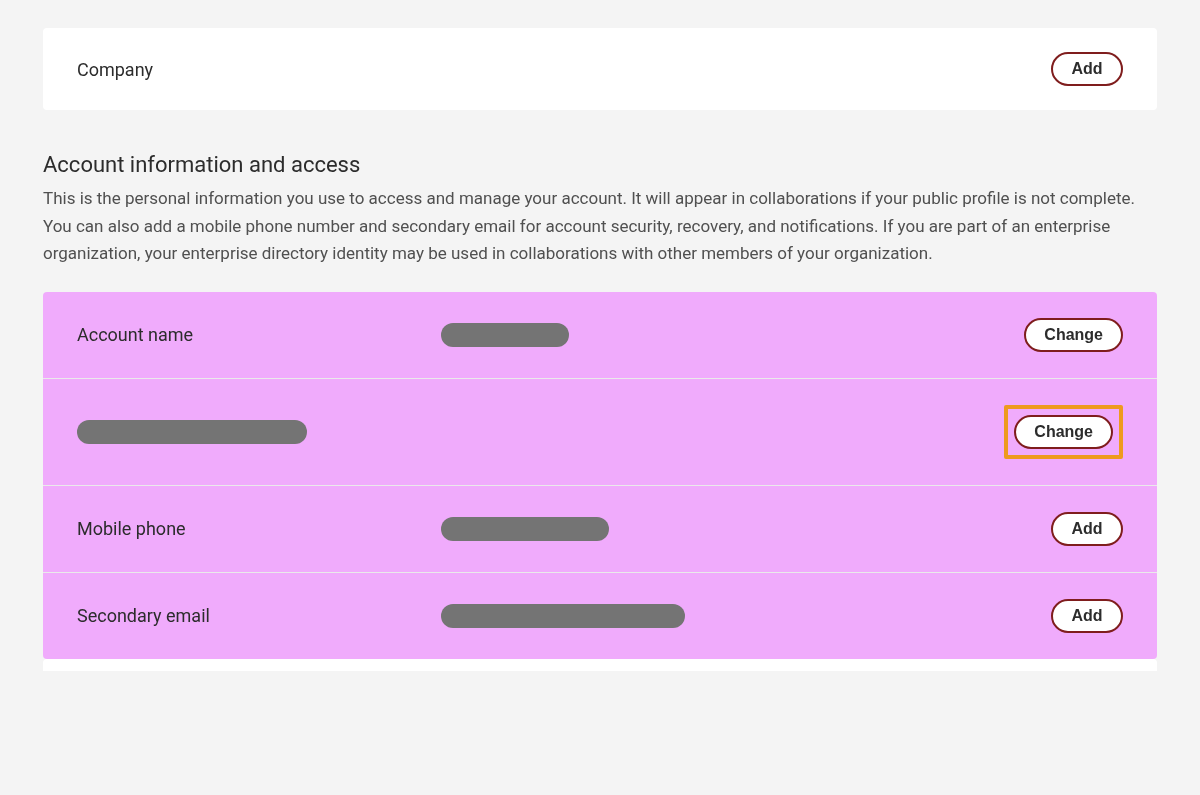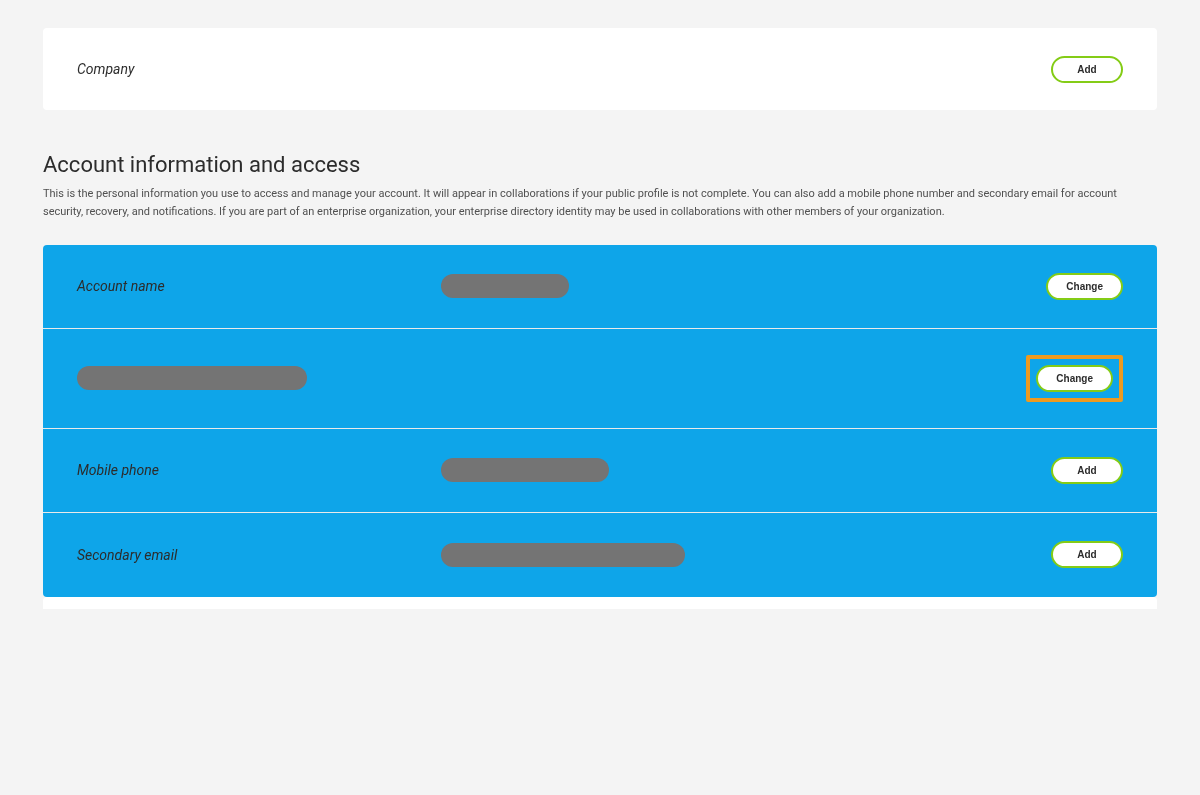--- a/index.html
+++ b/index.html
@@ -25,53 +25,52 @@
     }
     .company-card {
       margin-top: 28px;
       padding: 24px 34px;
       display: flex;
       align-items: center;
       justify-content: space-between;
       min-height: 82px;
     }
     .row-label {
-      font-size: 14px;
+      font-size: 18px;
       color: #2c2c2c;
-      font-style: italic;
     }
     .pill-button {
       display: inline-flex;
       align-items: center;
       justify-content: center;
-      border: 2px solid #84cc16;
+      border: 2px solid #7f1d1d;
       background: #ffffff;
       border-radius: 18px;
       padding: 6px 18px;
-      font-size: 10px;
+      font-size: 16px;
       font-weight: 700;
       color: #2c2c2c;
       cursor: pointer;
       min-width: 72px;
     }
     .section-title {
       font-size: 22px;
       font-weight: 400;
       color: #2c2c2c;
       margin-top: 42px;
       margin-bottom: 8px;
     }
     .section-desc {
-      font-size: 11px;
+      font-size: 17px;
       color: #505050;
       line-height: 1.62;
       margin-bottom: 24px;
     }
     .list-card {
-      background: #0ea5e9;
+      background: #f0abfc;
       border-radius: 4px;
     }
     .list-row {
       display: flex;
       align-items: center;
       padding: 26px 34px;
       border-bottom: 1px solid #eaeaea;
       min-height: 84px;
     }
     .list-row:last-child {

